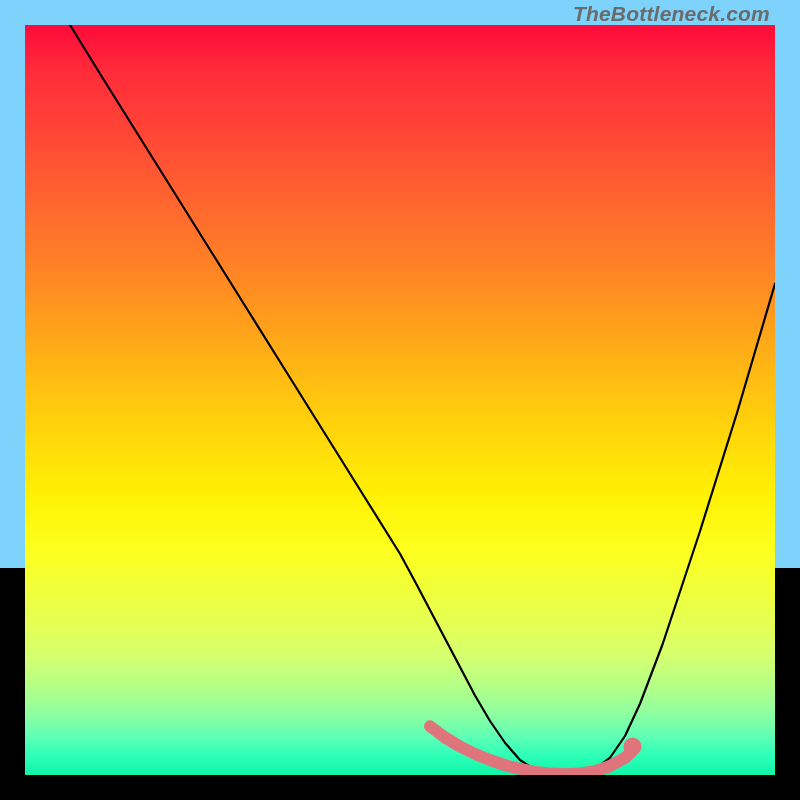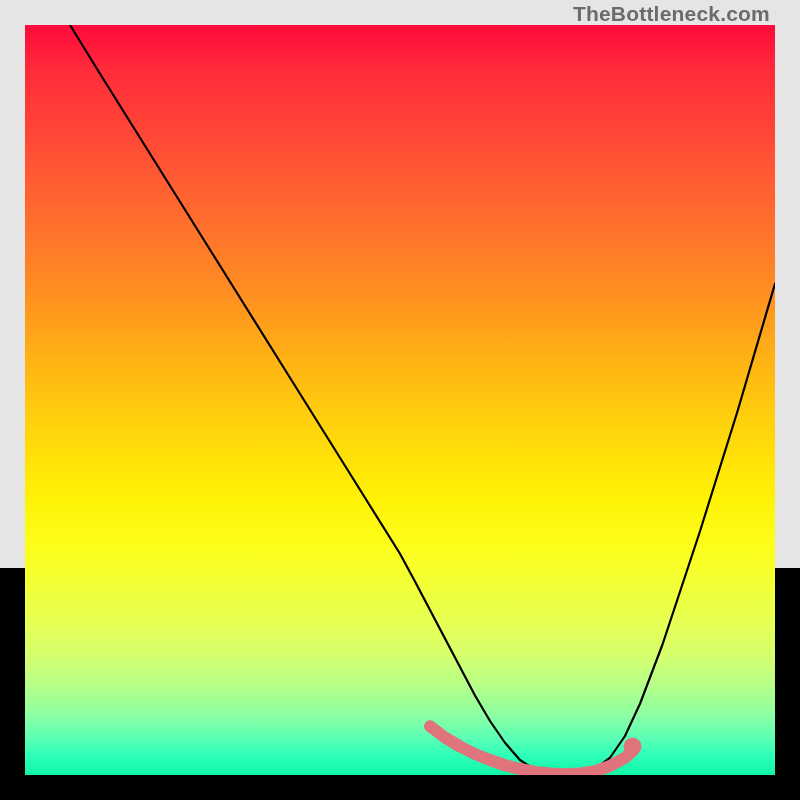--- a/index.html
+++ b/index.html
@@ -1,21 +1,22 @@
 <!DOCTYPE html>
 <html><head>
 <meta charset="utf-8">
 <style>
   * { margin: 0; padding: 0; box-sizing: border-box; }
   html, body { width: 800px; height: 800px; overflow: hidden; background: #000; }
   .frame {
     width: 800px;
     height: 568px;
-    background: #e5e5e5;
+    background: #7dd3fc;
     position: relative;
+    font-style: italic;
   }
   .plot-area {
     position: absolute;
     left: 25px;
     top: 25px;
     width: 750px;
     height: 750px;
   }
   .gradient-bg {
     position: absolute;

